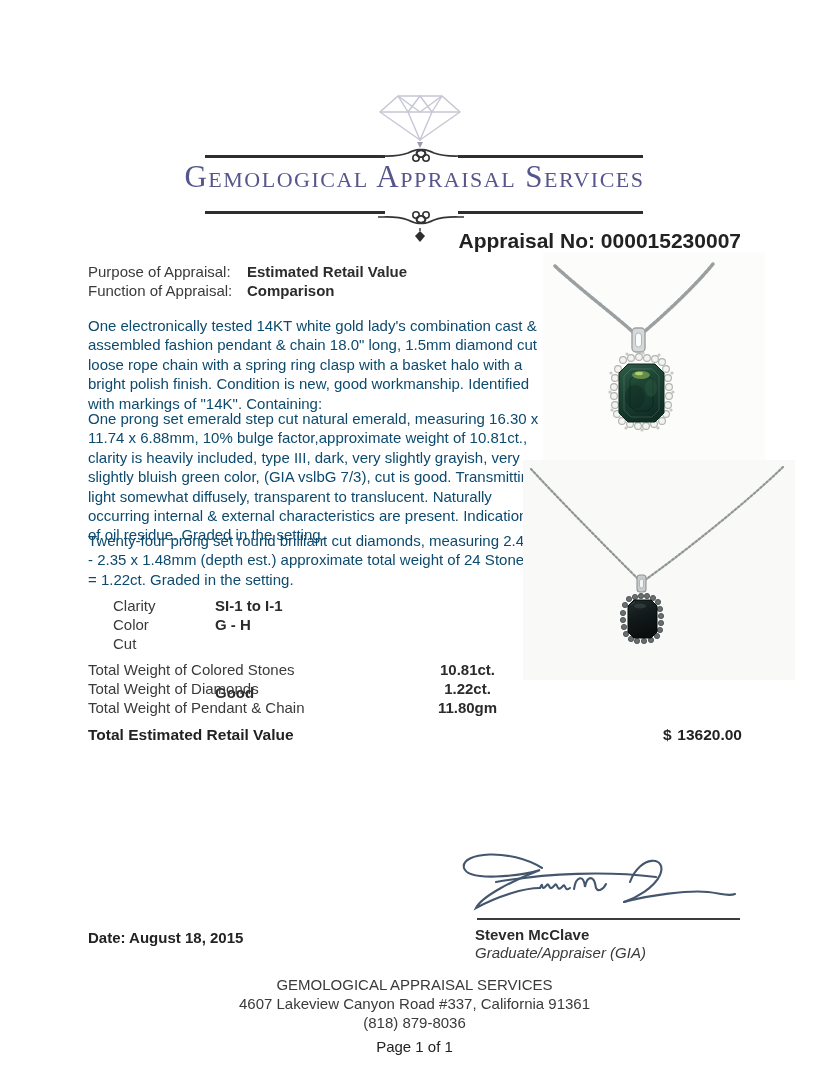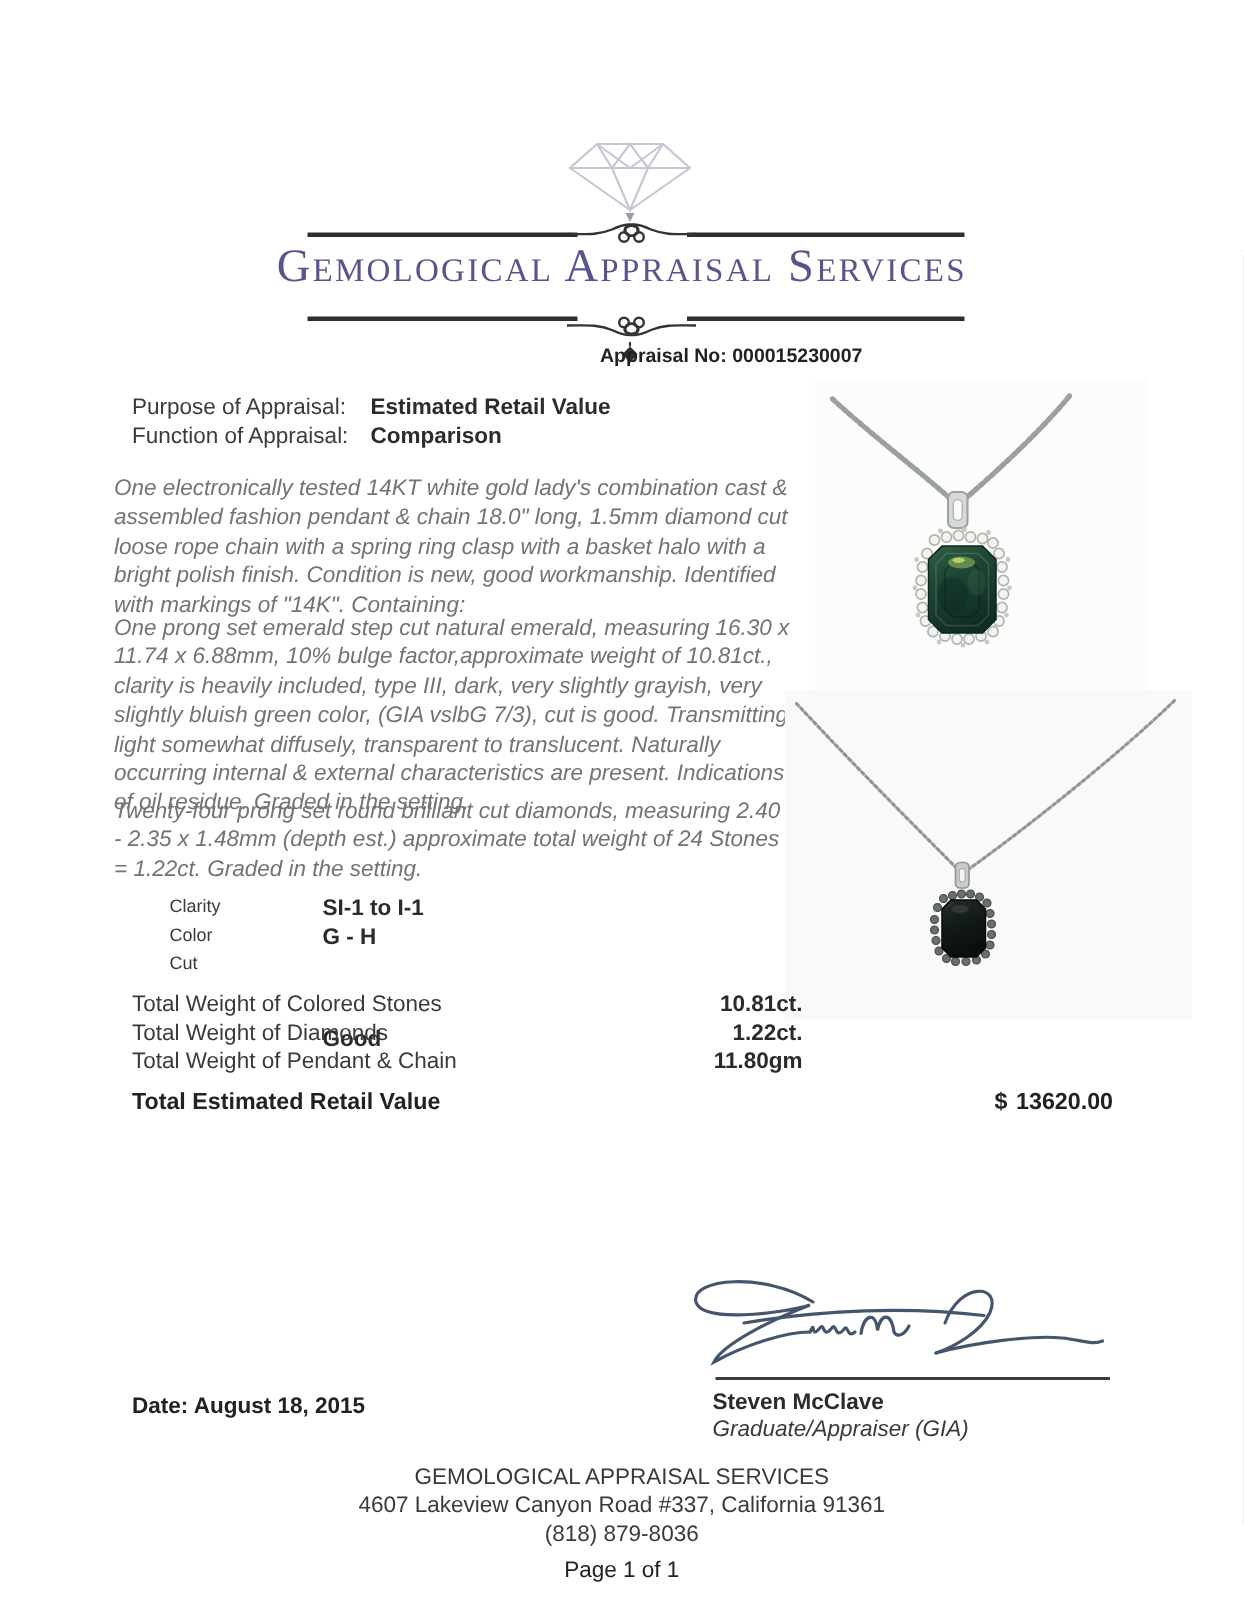--- a/index.html
+++ b/index.html
@@ -15,32 +15,32 @@
     font-family:"Liberation Serif", serif;font-variant:small-caps;
     font-size:31px;letter-spacing:1.5px;color:#56568c;font-weight:500;
   }
   .brand-tagline{
     left:0;top:192px;width:829px;text-align:center;
     font-family:"Liberation Serif", serif;font-variant:small-caps;
     font-size:15px;letter-spacing:2.6px;color:#5e5e95;
   }
   .rule{height:2.6px;background:#2e2e2e;}
   .appraisal-no{
-    left:400px;top:229px;width:341px;
-    font-weight:bold;font-size:13px;color:#222;
+    left:400px;top:229px;width:341px;text-align:right;
+    font-weight:bold;font-size:21px;color:#222;
   }
   
   .meta-label{font-size:15px;color:#3b3b3b;}
   .meta-value{font-size:15px;font-weight:bold;color:#2c2c2c;}
   
-  .para{font-size:15px;line-height:19.4px;color:#737373;width:452px;left:76px;font-style:italic;}
-  .grade-label{font-size:12px;color:#3a3a3a;}
+  .para{font-size:15px;line-height:19.4px;color:#0c4a6e;width:452px;left:88px;}
+  .grade-label{font-size:15px;color:#3a3a3a;}
   .grade-value{font-size:15px;font-weight:bold;color:#2b2b2b;}
   .tot-label{font-size:15px;color:#3a3a3a;}
-  .tot-value{font-size:15px;font-weight:bold;color:#2b2b2b;text-align:right;}
+  .tot-value{font-size:15px;font-weight:bold;color:#2b2b2b;text-align:center;}
   .retail-label{font-size:15.5px;font-weight:bold;color:#222;}
   .retail-cur{font-size:15.5px;font-weight:bold;color:#222;}
   .retail-amount{font-size:15.5px;font-weight:bold;color:#222;text-align:right;}
   
   .sig-line{left:477px;top:918px;width:263px;height:2px;background:#3c3c3c;}
   .sig-name{left:475px;top:926px;font-size:15px;font-weight:bold;color:#2b2b2b;}
   .sig-title{left:475px;top:944px;font-size:15px;font-style:italic;color:#3a3a3a;}
   .date-line{left:88px;top:929px;font-size:15px;font-weight:bold;color:#222;}
   .footer-line{left:0;width:829px;text-align:center;font-size:15px;color:#3a3a3a;}
   .footer-page{left:0;width:829px;text-align:center;font-size:15px;font-weight:normal;color:#222;}

